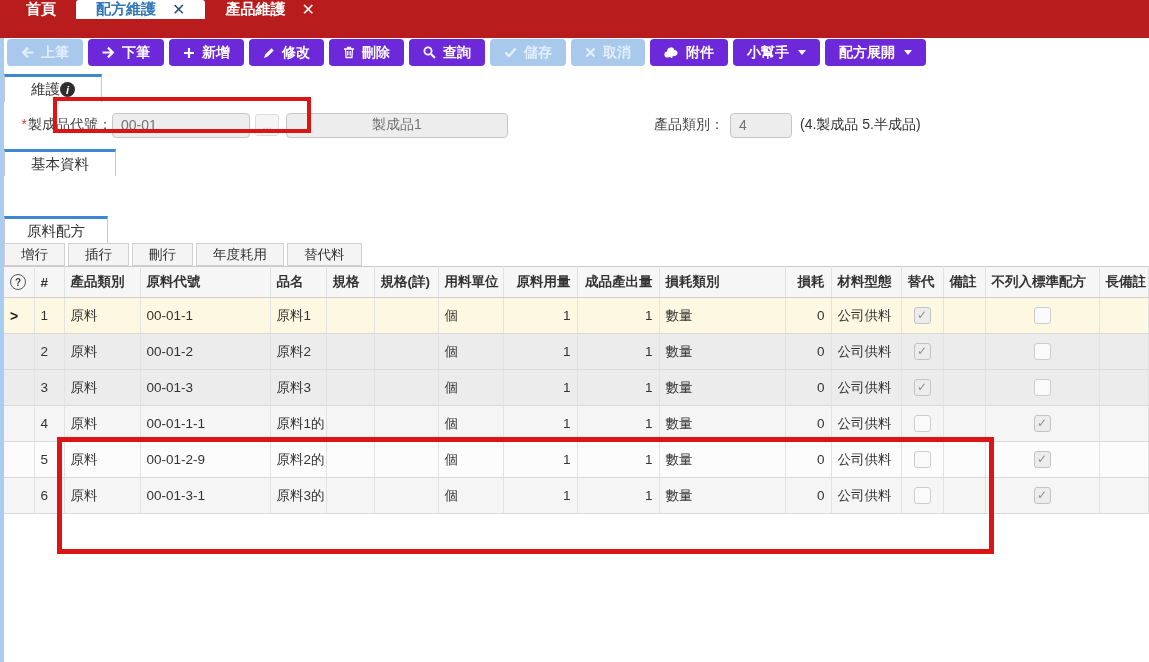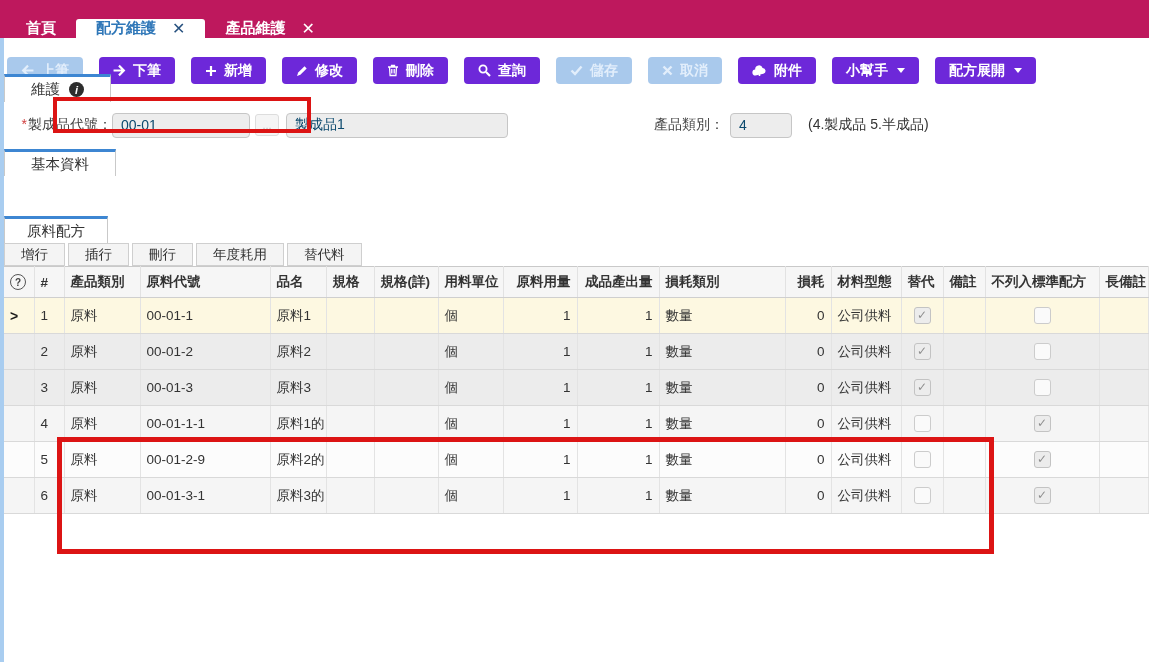--- a/index.html
+++ b/index.html
@@ -1,53 +1,53 @@
 <!DOCTYPE html>
 <html><head>
 <meta charset="utf-8">
 <style>
   html,body{margin:0;padding:0}
   body{width:1149px;height:662px;position:relative;overflow:hidden;background:#fff;
        font-family:"Liberation Sans","DejaVu Sans",sans-serif;font-size:14px;color:#333}
 
   
-  .window-tabs{height:38px;background:#be185d;display:flex;align-items:flex-end;padding-left:6px}
+  .window-tabs{height:38px;background:#b91c1c;display:flex;align-items:flex-start;padding-left:6px}
   .wtab{display:flex;align-items:center;gap:16px;padding:0 20px;color:#fff;font-weight:700;
         font-size:15px;cursor:pointer;white-space:nowrap}
   .wtab.active{background:#fff;color:#2f77b8;border-radius:3px 3px 0 0}
   .wtab .close{font-weight:700;font-size:16px;line-height:1}
   .wtab.active .close{color:#27517f}
 
   
   .main{position:absolute;top:38px;left:0;right:0;bottom:0;border-left:4px solid #a9cdf0;background:#fff}
 
   
-  .toolbar{display:flex;gap:16px;padding:19px 2px 3px 3px;height:34px;box-sizing:border-box}
+  .toolbar{display:flex;gap:5px;padding:1px 2px 3px 3px;height:34px;box-sizing:border-box}
   .tbtn{display:inline-flex;align-items:center;gap:7px;background:#6d28d9;color:#fff;border:0;
         border-radius:4px;padding:0 14px;font-size:14px;font-weight:700;height:27px;
         font-family:inherit;cursor:pointer;white-space:nowrap}
   .tbtn.disabled{background:#a9c9ec;color:#e2eefb;cursor:default}
   .tbtn svg{display:block}
   .caret{width:0;height:0;border-left:4px solid transparent;border-right:4px solid transparent;
          border-top:5px solid #fff;display:inline-block;margin-left:2px}
 
   
   .view-tabs{display:flex;margin-top:2px;height:28px}
-  .vtab{box-sizing:border-box;display:flex;align-items:center;gap:9px;padding:0 26px;font-size:14.5px;cursor:pointer}
+  .vtab{box-sizing:border-box;display:flex;align-items:center;padding:0 26px;font-size:14.5px;cursor:pointer}
   .vtab.active{border-top:3px solid #3d86d2;border-left:1px solid #c9c9c9;border-right:1px solid #c9c9c9;
                background:#fff;color:#333}
   .vtab.inactive{background:#e9e9e9;color:#7d99b9;border:1px solid #d8d8d8;border-bottom:0;margin-left:3px}
   .info-icon{width:15px;height:15px;border-radius:50%;background:#2d2d2d;color:#fff;font-size:11px;
              font-weight:700;font-style:italic;display:inline-flex;align-items:center;justify-content:center}
 
   
   .frow{display:flex;align-items:center}
   .flabel{text-align:right;color:#444;white-space:nowrap}
   .gin{background:#ededed;border:1px solid #c6c6c6;border-radius:4px;height:25px;padding:0 8px;
-       font:inherit;color:#0c4a6e;box-sizing:border-box}
+       font:inherit;color:#737373;box-sizing:border-box}
   .gin.num{text-align:right}
   .dots-btn{height:22px;width:24px;background:#f5f5f5;border:1px solid #ddd;border-radius:3px;
             color:#bbb;font-size:11px;margin-left:5px;cursor:pointer;font-family:inherit}
   .req{color:#d04040;margin-right:1px}
 
   .row1{margin-top:8px;height:30px}
   .row1 .flabel{width:108px}
 
   .tab-single{display:inline-flex;align-items:center;box-sizing:border-box;height:27px;padding:0 26px;
               border-top:3px solid #3d86d2;border-left:1px solid #c9c9c9;border-right:1px solid #c9c9c9;
@@ -196,24 +196,24 @@
       <div class="vtab active">
         <span>維護</span>
         <span class="info-icon">i</span>
       </div>
     </div>
 
   <div class="frow row1">
     <span class="flabel"><span class="req">*</span><span>製成品代號：</span></span>
     <input class="gin" style="width: 138px;" readonly="" value="00-01">
     <button class="dots-btn">...</button>
-    <input class="gin" style="width: 222px; margin-left: 7px;" readonly="" value="製成品1">
+    <input class="gin" style="width: 222px; margin-left: 7px; text-align: center;" readonly="" value="製成品1">
     <span class="flabel" style="width:136px;margin-left:80px">產品類別：</span>
     <input class="gin" style="width: 62px; margin-left: 6px;" readonly="" value="4">
-    <span style="margin-left:16px;white-space:nowrap">(4.製成品 5.半成品)</span>
+    <span style="margin-left:8px;white-space:nowrap">(4.製成品 5.半成品)</span>
   </div>
 
   <div class="sec-basic">
     <span class="tab-single">基本資料</span>
   </div>
 
   <div class="sec-materials">
     <span class="tab-single" style="padding:8px 22px">原料配方</span>
     <div class="row-btns" id="row-buttons">
         <button class="rbtn">增行</button>

